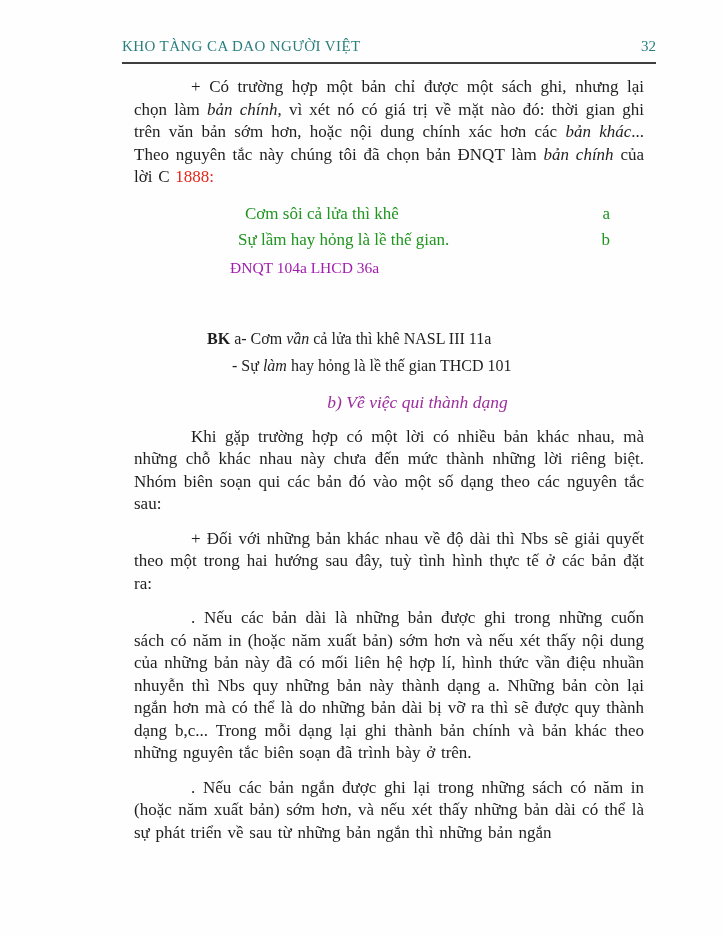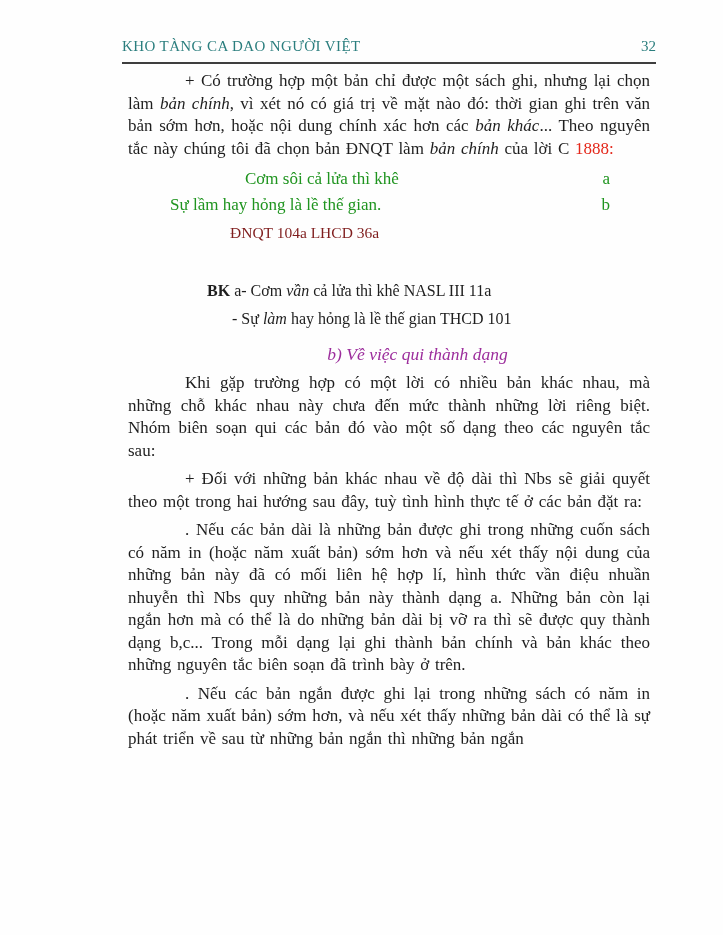--- a/index.html
+++ b/index.html
@@ -29,49 +29,49 @@
   }
   .pagehead .title {
     font-size: 15px;
     letter-spacing: 0.4px;
   }
   .pagehead .pageno {
     font-size: 15px;
   }
   
   p.body {
-    margin: 6px;
+    margin: 12px;
     font-size: 17px;
     line-height: 22.5px;
     text-align: justify;
     text-indent: 57px;
     word-spacing: 1.5px;
   }
   p.body i { font-style: italic; }
   .red { color: var(--accent-red, #e4271a); }
   .p-intro { margin-top: 14px; text-indent: 38px; }
   
   .verse {
     margin-top: 5px;
     color: var(--verse-green, #1f941f);
     font-size: 17px;
   }
   .verse-line { display: flex; line-height: 26px; }
   .vt-1 { margin-left: 123px; }
-  .vt-2 { margin-left: 48px; }
+  .vt-2 { margin-left: 116px; }
   .verse-label { margin-left: auto; margin-right: 46px; }
   .citation {
     margin-left: 108px;
     margin-top: 3px;
     font-size: 15.5px;
     line-height: 24px;
   }
   
   .bk {
-    margin-top: 32px;
+    margin-top: 45px;
     margin-left: 85px;
     font-size: 16px;
   }
   .bk-line { padding-left: 25px; line-height: 27.5px; }
   .bk-line.first { padding-left: 0; }
   .bk-label { font-weight: bold; }
   .bk i { font-style: italic; }
   
   .section-heading {
     margin: 10px 0 0 57px;
@@ -101,21 +101,21 @@
 
     <div class="verse">
       <div class="verse-line">
         <span class="vt-1">Cơm sôi cả lửa thì khê</span>
         <span class="verse-label">a</span>
       </div>
       <div class="verse-line">
         <span class="vt-2">Sự lầm hay hỏng là lề thế gian.</span>
         <span class="verse-label">b</span>
       </div>
-      <div class="citation" style="color:#7f1d1d;">ĐNQT 104a LHCD 36a</div>
+      <div class="citation" style="color:#a21caf;">ĐNQT 104a LHCD 36a</div>
     </div>
 
     <div class="bk">
       <div class="bk-line first"><span class="bk-label">BK</span><span> a- Cơm </span><i>vần</i><span> cả lửa thì khê NASL III 11a</span></div>
       <div class="bk-line"><span>- Sự </span><i>làm</i><span> hay hỏng là lề thế gian THCD 101</span></div>
     </div>
 
     <div class="section-heading">b) Về việc qui thành dạng</div>
 
     <p class="body p2">Khi gặp trường hợp có một lời có nhiều bản khác nhau, mà những chỗ khác nhau này chưa đến mức thành những lời riêng biệt. Nhóm biên soạn qui các bản đó vào một số dạng theo các nguyên tắc sau:</p>

